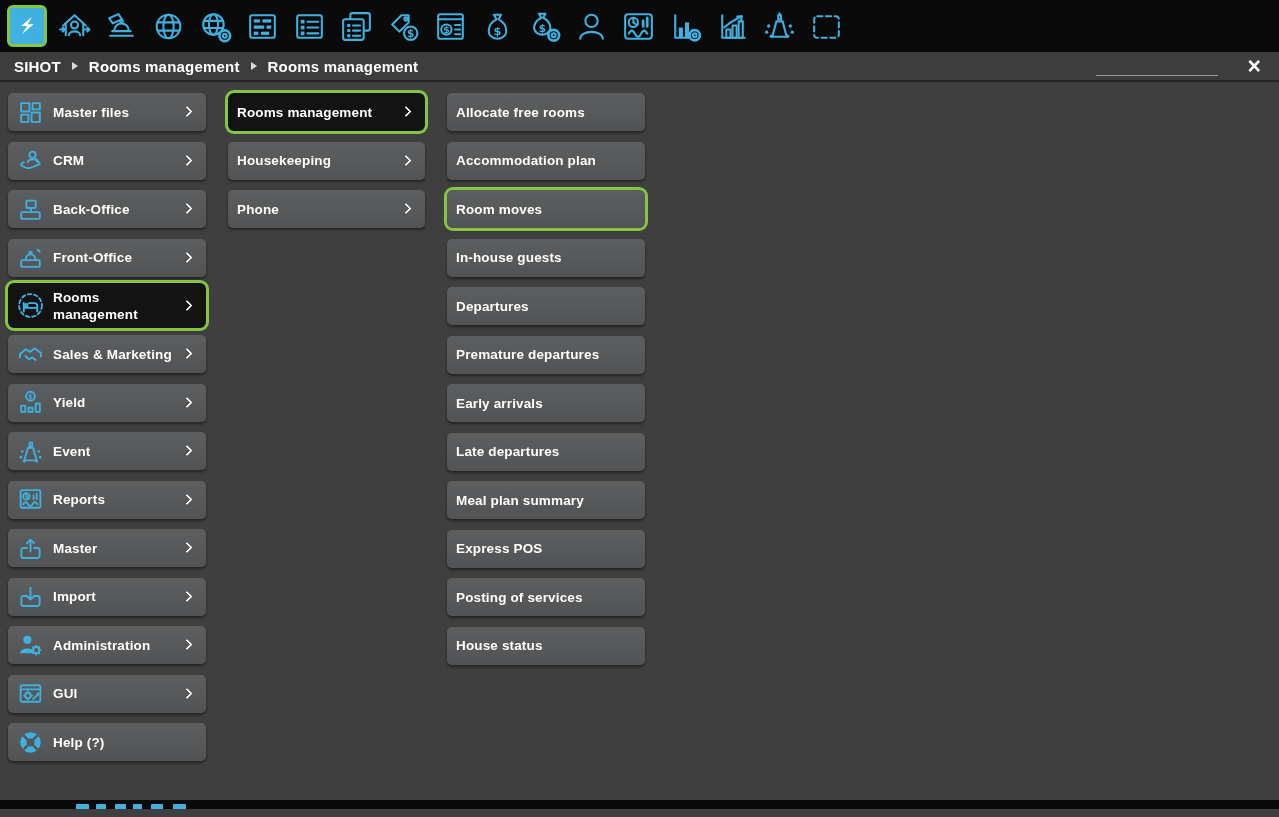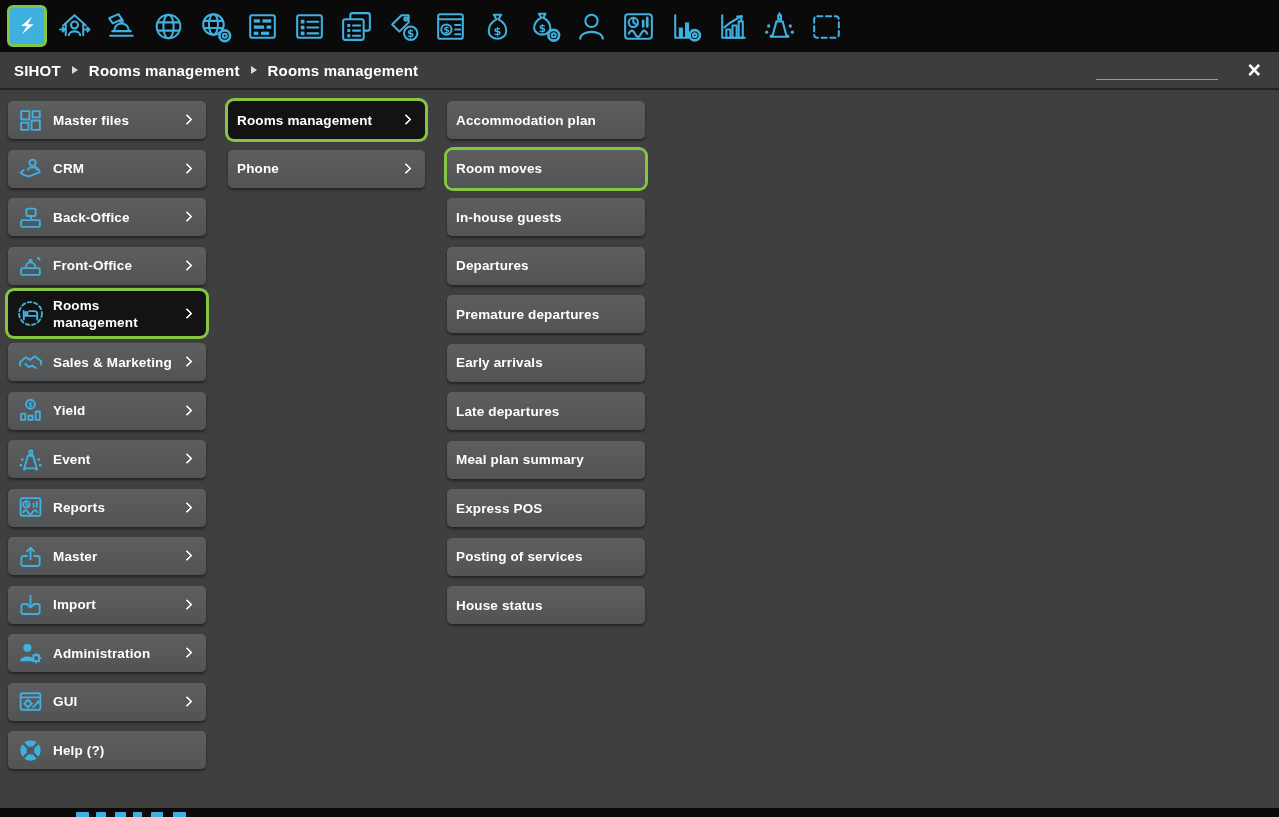--- a/index.html
+++ b/index.html
@@ -9,21 +9,21 @@
   
   .topbar { height:52px; background:#0a0a0a; display:flex; align-items:center;
     padding-left:7px; }
   .tool { width:40px; height:42px; margin-right:7px; display:flex; align-items:center;
     justify-content:center; border-radius:6px; cursor:pointer; flex:none; }
   .tool svg { width:37px; height:37px; display:block; }
   .tool.selected { background:#3fb0df; border:3px solid #86c541; }
   .tool.selected svg { width:30px; height:30px; }
 
   
-  .crumbbar { height:38px; background:#3d3d3d; border-bottom:2px solid #242424;
+  .crumbbar { height:30px; background:#3d3d3d; border-bottom:2px solid #242424;
     display:flex; align-items:center; padding:0 14px; color:#fff; }
   .crumb { font-size:15px; font-weight:700; margin-right:11px; cursor:pointer;
     letter-spacing:.2px; }
   .sep { width:0; height:0; border-left:6px solid #d8d8d8;
     border-top:4.5px solid transparent; border-bottom:4.5px solid transparent;
     margin-right:11px; }
   .crumb-spacer { flex:1; }
   .search-input { width:122px; background:transparent; border:none;
     border-bottom:1px solid #9b9b9b; height:20px; color:#fff; font-size:13px;
     outline:none; margin-right:30px; }
@@ -464,25 +464,32 @@
         </span>
         <span>Help (?)</span>
       </div>
     </div>
     <div class="col col-1">
       <div class="menu-btn selected dark">
         <span>Rooms management</span>
         <span class="chev"></span>
       </div>
       <div class="menu-btn">
+        <span>Housekeeping</span>
+        <span class="chev"></span>
+      </div>
+      <div class="menu-btn">
         <span>Phone</span>
         <span class="chev"></span>
       </div>
     </div>
     <div class="col col-2">
+      <div class="menu-btn">
+        <span>Allocate free rooms</span>
+      </div>
       <div class="menu-btn">
         <span>Accommodation plan</span>
       </div>
       <div class="menu-btn selected">
         <span>Room moves</span>
       </div>
       <div class="menu-btn">
         <span>In-house guests</span>
       </div>
       <div class="menu-btn">

